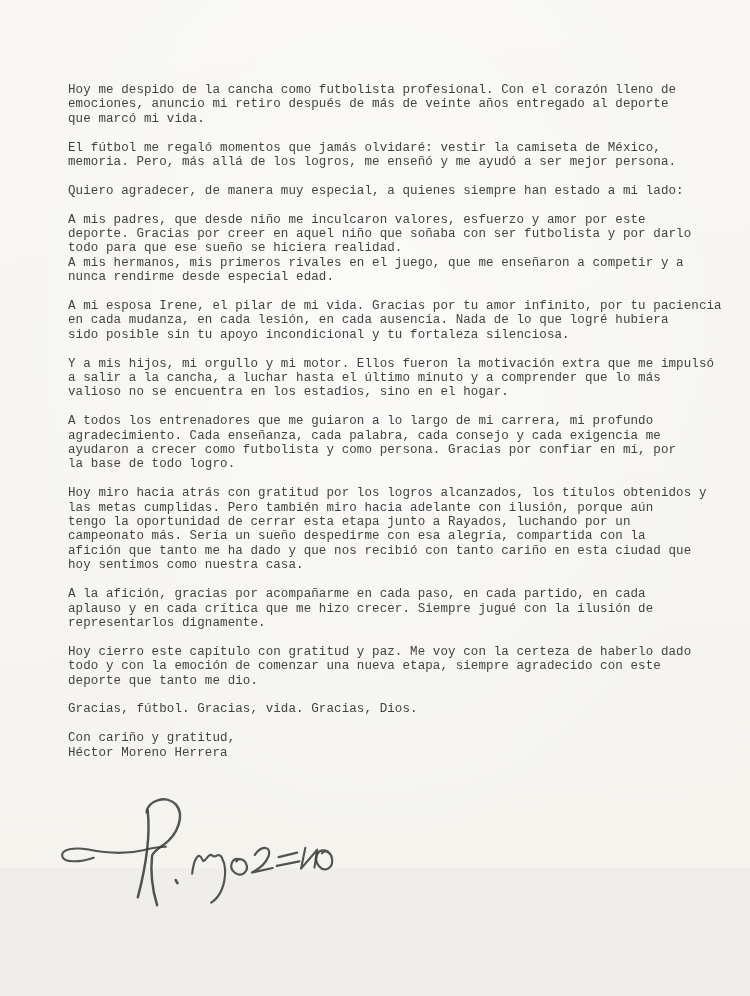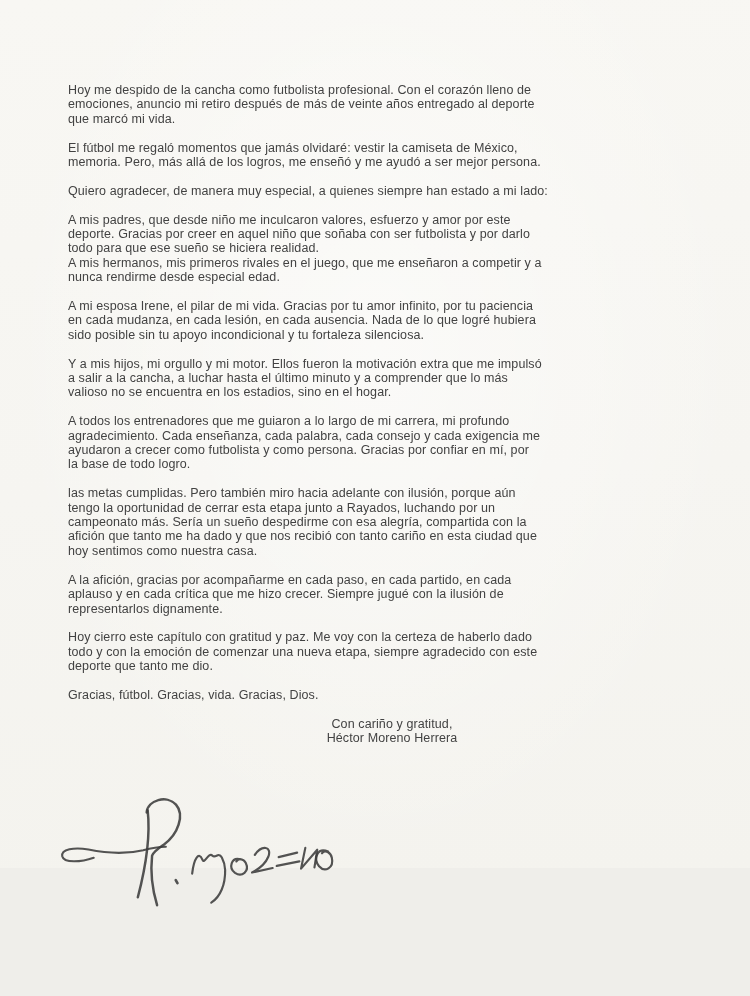--- a/index.html
+++ b/index.html
@@ -10,35 +10,36 @@
     overflow: hidden;
     background: #efeeea;
   }
   .paper {
     position: relative;
     width: 750px;
     height: 868px;
     background:
       radial-gradient(ellipse at 50% 40%, rgba(255,255,255,0.5), rgba(255,255,255,0) 70%),
       linear-gradient(177deg, #f8f7f3 0%, #f6f5f1 55%, #f4f3ee 100%);
+    font-family: Liberation Mono, monospace;
   }
   .letter {
     position: absolute;
     left: 68px;
     top: 83px;
     width: 648px;
     color: #424242;
     font-size: 12.5px;
     line-height: 14.4px;
     letter-spacing: 0.1px;
     text-rendering: optimizeLegibility;
   }
   .para { margin-bottom: 14.4px; }
   .line { white-space: nowrap; }
-  .closing { margin-bottom: 0; text-align: center; }
+  .closing { margin-bottom: 0; }
   .signature-block {
     position: absolute;
     left: 56px;
     top: 794px;
     width: 280px;
     height: 126px;
   }
   .signature-block svg {
     width: 100%;
     height: 100%;
@@ -88,20 +89,21 @@
         <div class="line">a salir a la cancha, a luchar hasta el último minuto y a comprender que lo más</div>
         <div class="line">valioso no se encuentra en los estadios, sino en el hogar.</div>
       </div>
       <div class="para">
         <div class="line">A todos los entrenadores que me guiaron a lo largo de mi carrera, mi profundo</div>
         <div class="line">agradecimiento. Cada enseñanza, cada palabra, cada consejo y cada exigencia me</div>
         <div class="line">ayudaron a crecer como futbolista y como persona. Gracias por confiar en mí, por</div>
         <div class="line">la base de todo logro.</div>
       </div>
       <div class="para">
+        <div class="line">Hoy miro hacia atrás con gratitud por los logros alcanzados, los títulos obtenidos y</div>
         <div class="line">las metas cumplidas. Pero también miro hacia adelante con ilusión, porque aún</div>
         <div class="line">tengo la oportunidad de cerrar esta etapa junto a Rayados, luchando por un</div>
         <div class="line">campeonato más. Sería un sueño despedirme con esa alegría, compartida con la</div>
         <div class="line">afición que tanto me ha dado y que nos recibió con tanto cariño en esta ciudad que</div>
         <div class="line">hoy sentimos como nuestra casa.</div>
       </div>
       <div class="para">
         <div class="line">A la afición, gracias por acompañarme en cada paso, en cada partido, en cada</div>
         <div class="line">aplauso y en cada crítica que me hizo crecer. Siempre jugué con la ilusión de</div>
         <div class="line">representarlos dignamente.</div>

